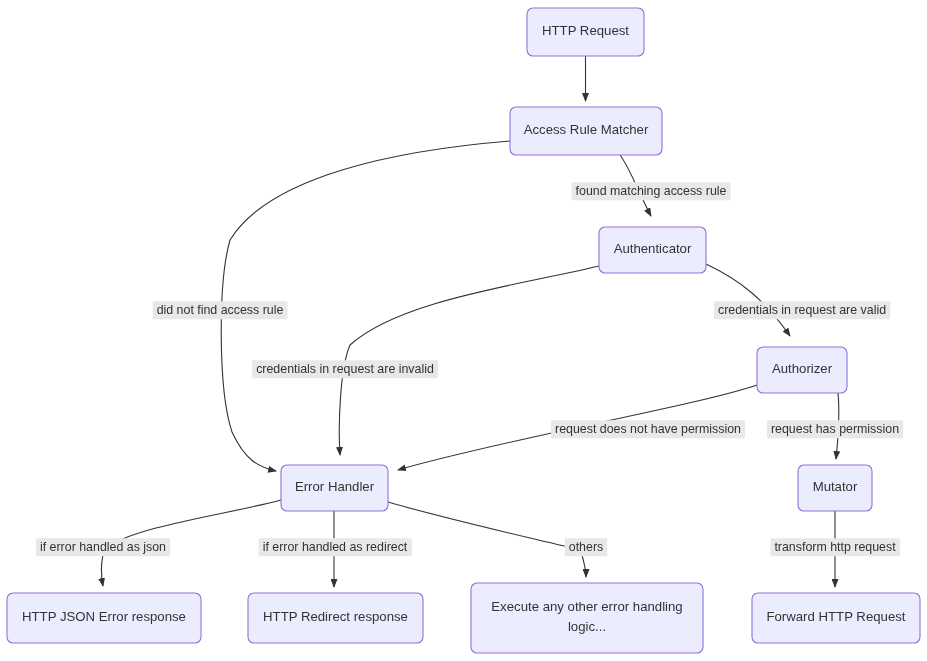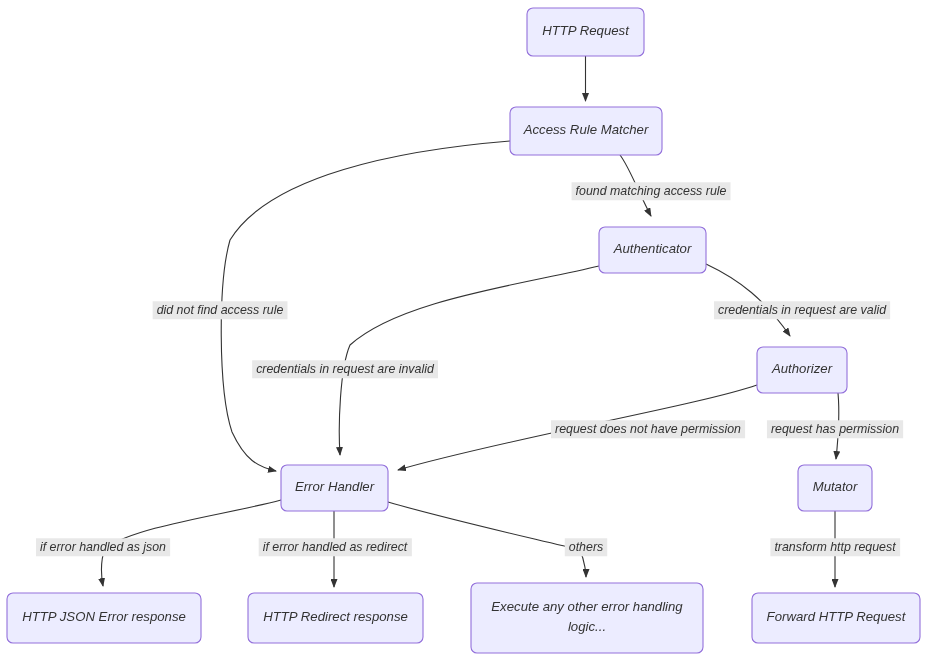--- a/index.html
+++ b/index.html
@@ -10,21 +10,20 @@
   body {
     width: 927px;
     height: 661px;
     font-family: "Liberation Sans", sans-serif;
     overflow: hidden;
   }
   #diagram-root {
     position: relative;
     width: 927px;
     height: 661px;
-    font-style: italic;
   }
   svg.flow {
     position: absolute;
     top: 0; left: 0;
     width: 927px;
     height: 661px;
     display: block;
   }
   .node-rect {
     fill: #ececff;

